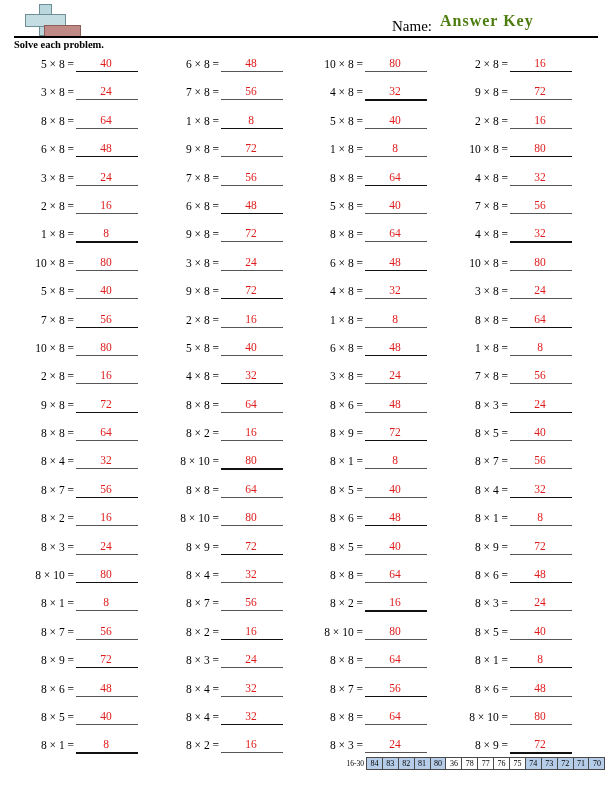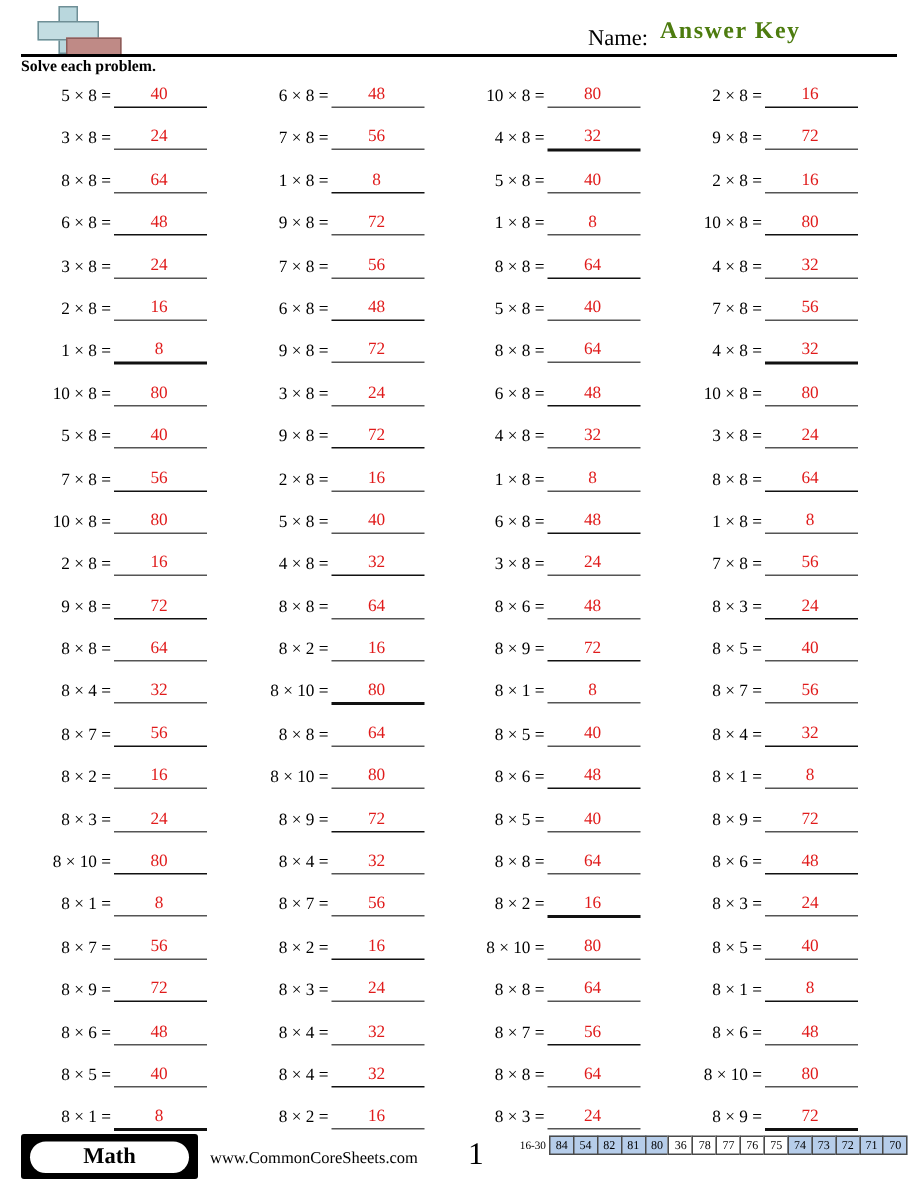--- a/index.html
+++ b/index.html
@@ -796,32 +796,25 @@
         <div class="prob dark">
           <span class="expr">8 × 9 =</span>
           <span class="ans-wrap">
             <span class="ans">72</span>
             <span class="ans-line"></span>
           </span>
         </div>
       </div>
   </div>
 
-  <div class="footer">
-    <div class="math-badge">
-      <div class="pill">Math</div>
-    </div>
-    <div class="site">www.CommonCoreSheets.com</div>
-    <div class="pagenum">1</div>
-  </div>
   <div class="scorebox">
       <div class="scorerow">
         <div class="rangelbl">16-30</div>
         <div class="cell hl">84</div>
-        <div class="cell hl">54</div>
+        <div class="cell hl">83</div>
         <div class="cell hl">82</div>
         <div class="cell hl">81</div>
         <div class="cell hl">80</div>
         <div class="cell">36</div>
         <div class="cell">78</div>
         <div class="cell">77</div>
         <div class="cell">76</div>
         <div class="cell">75</div>
         <div class="cell hl">74</div>
         <div class="cell hl">73</div>

